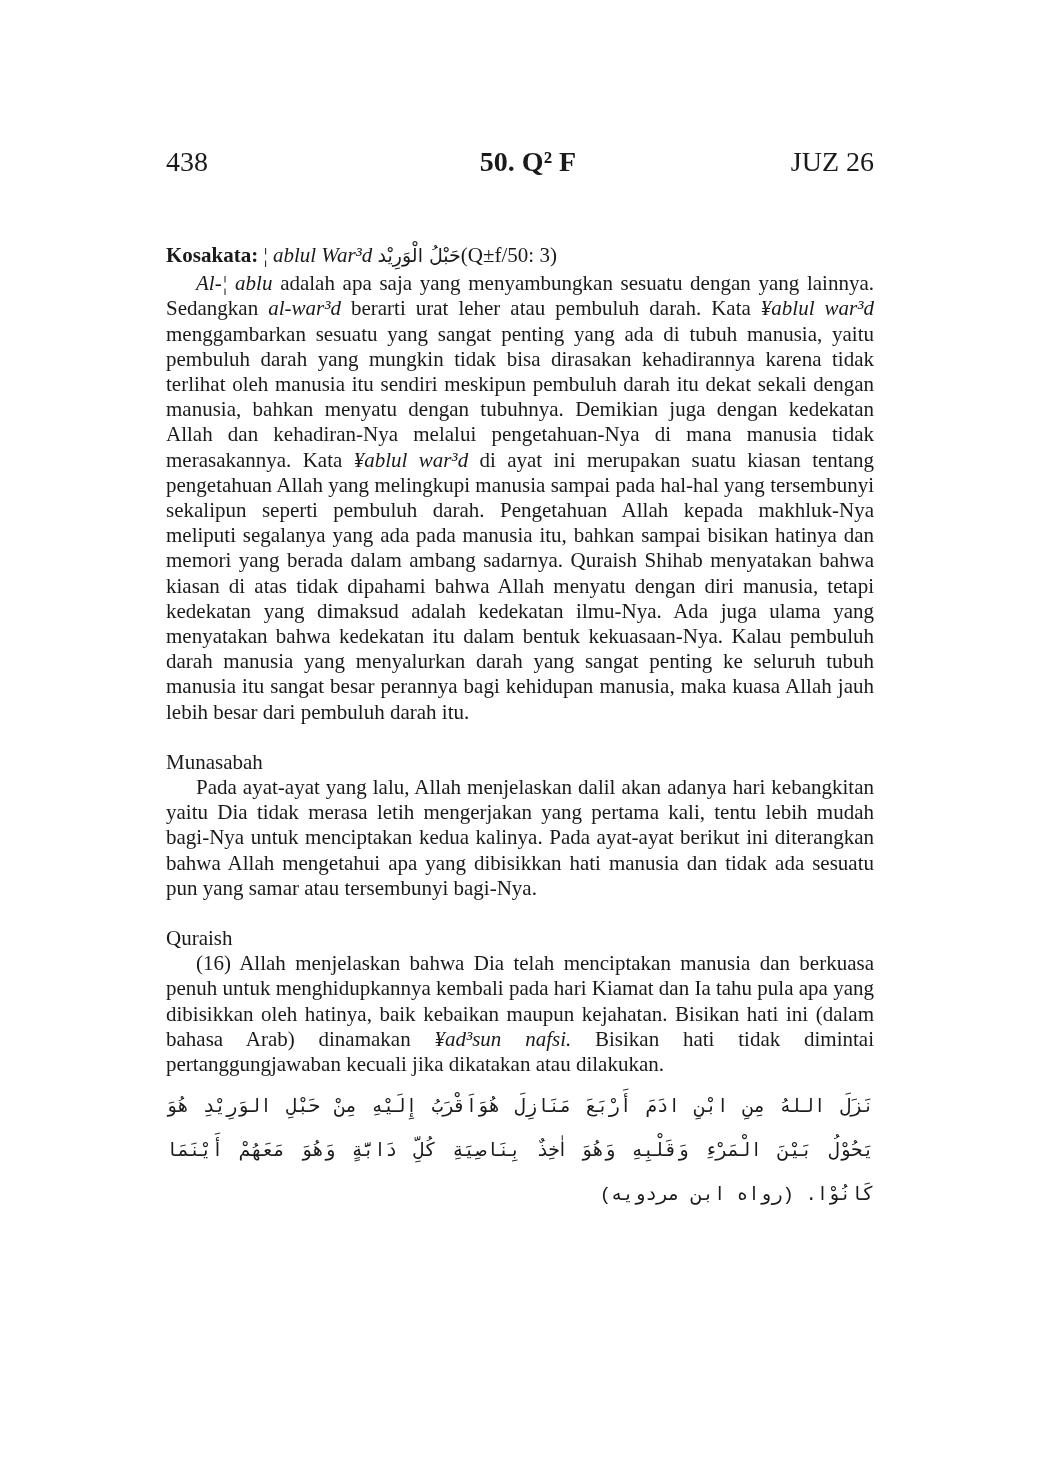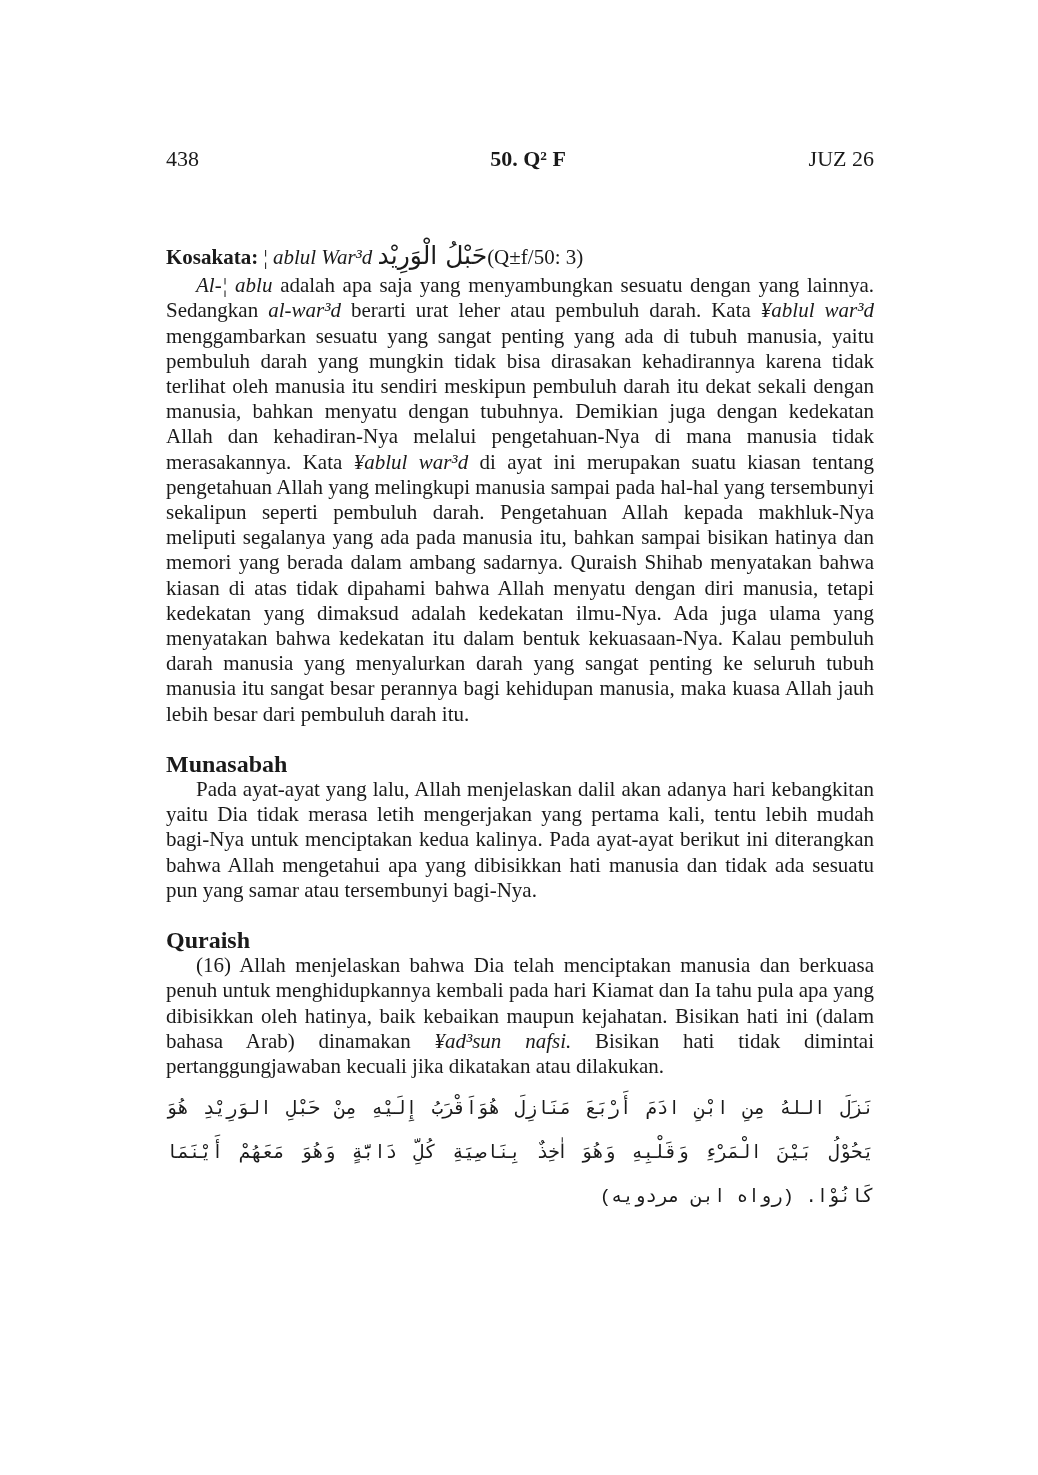--- a/index.html
+++ b/index.html
@@ -1,30 +1,30 @@
 <!DOCTYPE html>
 <html><head>
 <meta charset="utf-8">
 <style>
   html, body { margin: 0; padding: 0; background: #ffffff; }
   body { width: 1038px; height: 1475px; position: relative; overflow: hidden;
          font-family: "Liberation Serif", "DejaVu Serif", serif; color: #1a1a1a; }
   .page { position: absolute; left: 166px; top: 0; width: 708px; }
-  .header { position: absolute; top: 146px; left: 0; width: 708px; height: 28px; font-size: 22px; }
+  .header { position: absolute; top: 146px; left: 0; width: 708px; height: 28px; font-size: 28px; }
   .header .pg { position: absolute; left: 0; }
   .header .mid { position: absolute; left: 16px; right: 0; text-align: center; font-weight: bold; }
   .header .juz { position: absolute; right: 0; }
   .body { position: absolute; top: 243px; left: 0; width: 708px; font-size: 21px; line-height: 25.2px; }
   p { margin: 0; text-align: justify; }
   .indent { text-indent: 30px; }
   .kos { margin-bottom: 3px; }
-  h3 { margin: 0; font-size: 24px; font-weight: bold; line-height: 25.2px; }
+  h3 { margin: 0; font-size: 21px; font-weight: normal; line-height: 25.2px; }
   .sec { margin-top: 25px; }
   i { font-style: italic; }
-  .ar { font-family: "DejaVu Sans", sans-serif; direction: rtl; unicode-bidi: embed; font-size: 25px; }
+  .ar { font-family: "DejaVu Sans", sans-serif; direction: rtl; unicode-bidi: embed; font-size: 19px; }
   .arabic-block { direction: rtl; text-align: justify; font-family: Liberation Mono, monospace; font-size: 19px; line-height: 44px; margin-top: 8px; text-align-last: right; }
 </style>
 </head>
 <body>
 
 <div class="page">
   <div class="header">
     <span class="pg">438</span>
     <span class="mid">50. Q² F</span>
     <span class="juz">JUZ 26</span>

